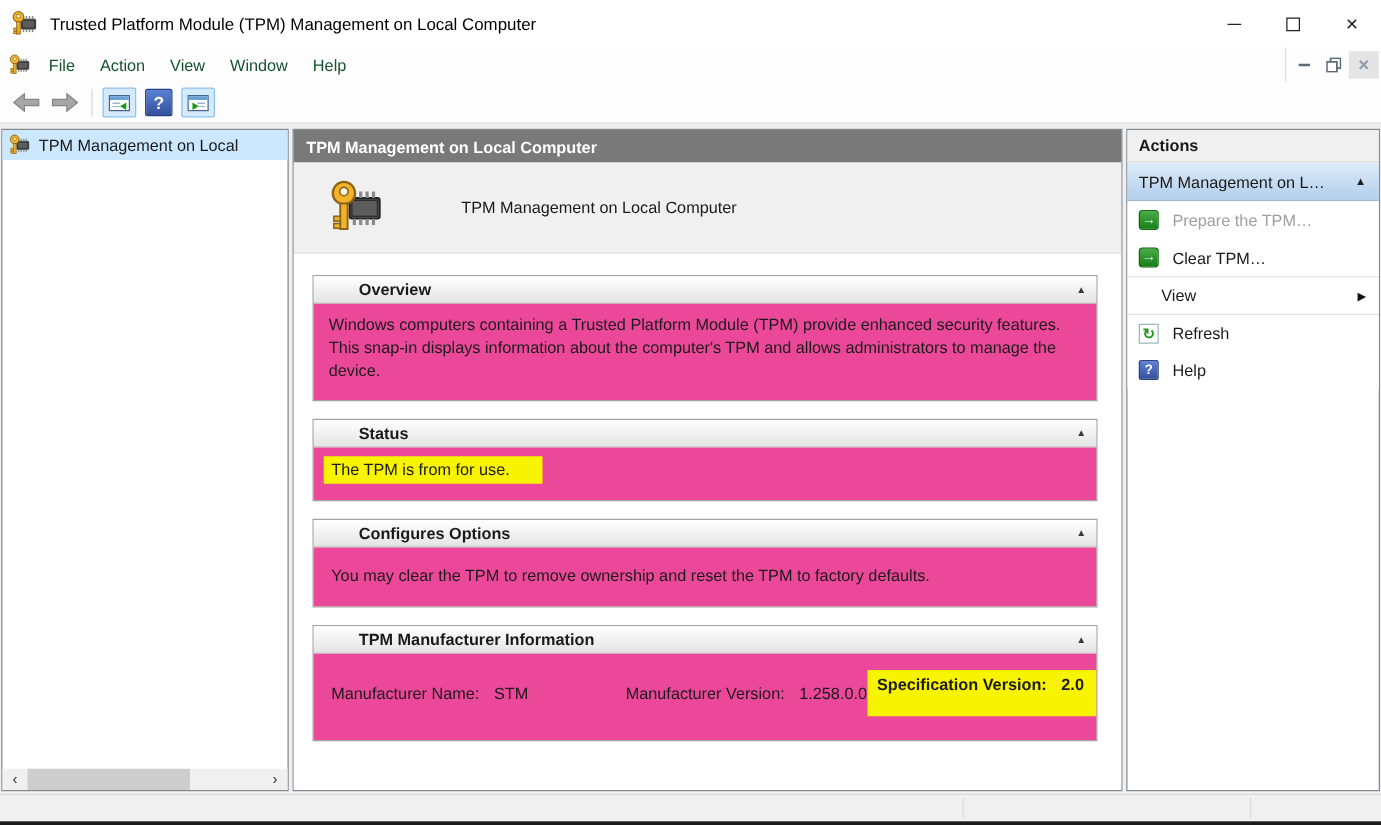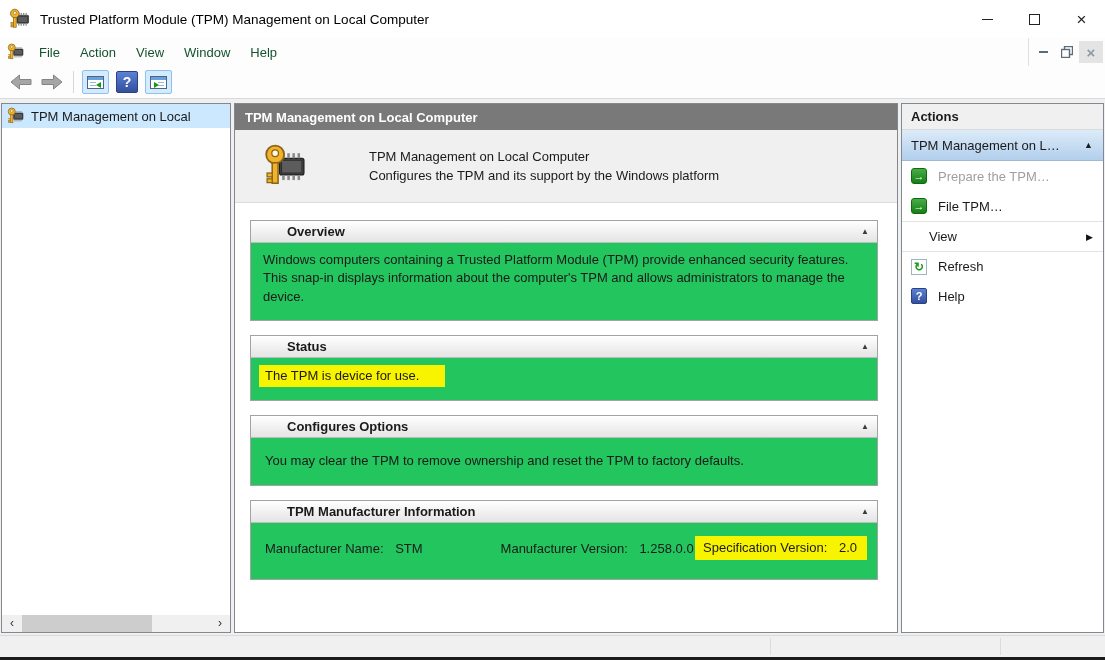--- a/index.html
+++ b/index.html
@@ -70,31 +70,31 @@
     align-items:center; padding-left:10px; flex:0 0 auto; }
   .banner { height:73px; background:#f0f0f0; border-bottom:1px solid #dcdcdc; display:flex;
     align-items:center; padding-left:28px; flex:0 0 auto; }
   .banner .txt { margin-left:60px; line-height:1.5; }
   .sections { flex:1; background:#fff; padding:17px 19px 0 15px; overflow:hidden; }
   .section { border:1px solid #a3a3a3; margin-bottom:14px; }
   .section-header { height:22px; background:linear-gradient(#ffffff,#e4e4e4); border-bottom:1px solid #bdbdbd;
     display:flex; align-items:center; padding:0 8px; }
   .section-header .sh-title { font-weight:bold;margin-left:28px; }
   .collapse-btn { margin-left:auto; font-size:8px; color:#3a3a3a; cursor:default; }
-  .sec-body { background:#22c55e; }
+  .sec-body { background:#ec4899; }
   .body-overview { padding:8px 12px 14px 12px; line-height:1.42; }
   .body-status { padding:7px 0 13px 8px; }
   .hl { background:#f8f400; }
   .hl-status { display:inline-block; padding:3px 26px 4px 6px; }
   .body-options { padding:15px 10px 17px 14px; }
   .body-manu { padding:13px 0 19px 14px; display:flex; align-items:center; }
   .pair { white-space:nowrap; }
   .pair .val { margin-left:8px; }
   .pair-version { margin-left:78px; }
-  .pair-spec { margin-left:auto; margin-right:10px; padding:4px 10px 5px 8px; }
+  .pair-spec { margin-left:auto; margin-right:10px; padding:4px 10px 18px 8px;font-weight:bold; }
 
   
   .actions-panel { width:203px; flex:0 0 auto; display:flex; flex-direction:column; }
   .actions-header { height:26px; background:#f0f0f0; border-bottom:1px solid #d9d9d9; font-weight:bold;
     display:flex; align-items:center; padding-left:9px; flex:0 0 auto; }
   .actions-group { height:31px; background:linear-gradient(#dcebf9,#b2cfec); border-bottom:1px solid #9fb9d4;
     display:flex; align-items:center; padding:0 10px 0 9px; flex:0 0 auto; }
   .actions-group .g-title { white-space:nowrap; overflow:hidden; }
   .actions-group .collapse-btn { font-size:9px; color:#1c1c1c; }
   .action-row { height:30px; display:flex; align-items:center; padding:0 10px 0 9px; background:#fff; }
@@ -249,41 +249,40 @@
     <div class="panel main-panel">
       <div class="main-header">TPM Management on Local Computer</div>
       <div class="banner">
         <span>
           <svg width="46" height="46" viewBox="0 0 36 36">
               <use href="#tpmicon"></use>
             </svg>
         </span>
         <div class="txt">
           <div>TPM Management on Local Computer</div>
-          <div>Configures the TPM and its support by the Windows platform</div>
         </div>
       </div>
 
       <div class="sections">
 
         <div class="section">
           <div class="section-header">
             <span class="sh-title">Overview</span>
             <span class="collapse-btn">▲</span>
           </div>
           <div class="sec-body body-overview">Windows computers containing a Trusted Platform Module (TPM) provide enhanced security features. This snap-in displays information about the computer's TPM and allows administrators to manage the device.</div>
         </div>
 
         <div class="section">
           <div class="section-header">
             <span class="sh-title">Status</span>
             <span class="collapse-btn">▲</span>
           </div>
           <div class="sec-body body-status">
-            <span class="hl hl-status">The TPM is device for use.</span>
+            <span class="hl hl-status">The TPM is from for use.</span>
           </div>
         </div>
 
         <div class="section">
           <div class="section-header">
             <span class="sh-title">Configures Options</span>
             <span class="collapse-btn">▲</span>
           </div>
           <div class="sec-body body-options">You may clear the TPM to remove ownership and reset the TPM to factory defaults.</div>
         </div>
@@ -322,21 +321,21 @@
       <div class="action-row disabled">
         <span class="ic-green">
             <span>→</span>
           </span>
         <span class="a-label">Prepare the TPM…</span>
       </div>
       <div class="action-row">
         <span class="ic-green">
             <span>→</span>
           </span>
-        <span class="a-label">File TPM…</span>
+        <span class="a-label">Clear TPM…</span>
       </div>
       <div class="action-row sep">
         <span class="a-label noicon" style="margin-left:18px">View</span>
         <span class="submenu-arrow">▶</span>
       </div>
       <div class="action-row sep">
         <span class="ic-refresh">
             <span>↻</span>
           </span>
         <span class="a-label">Refresh</span>

